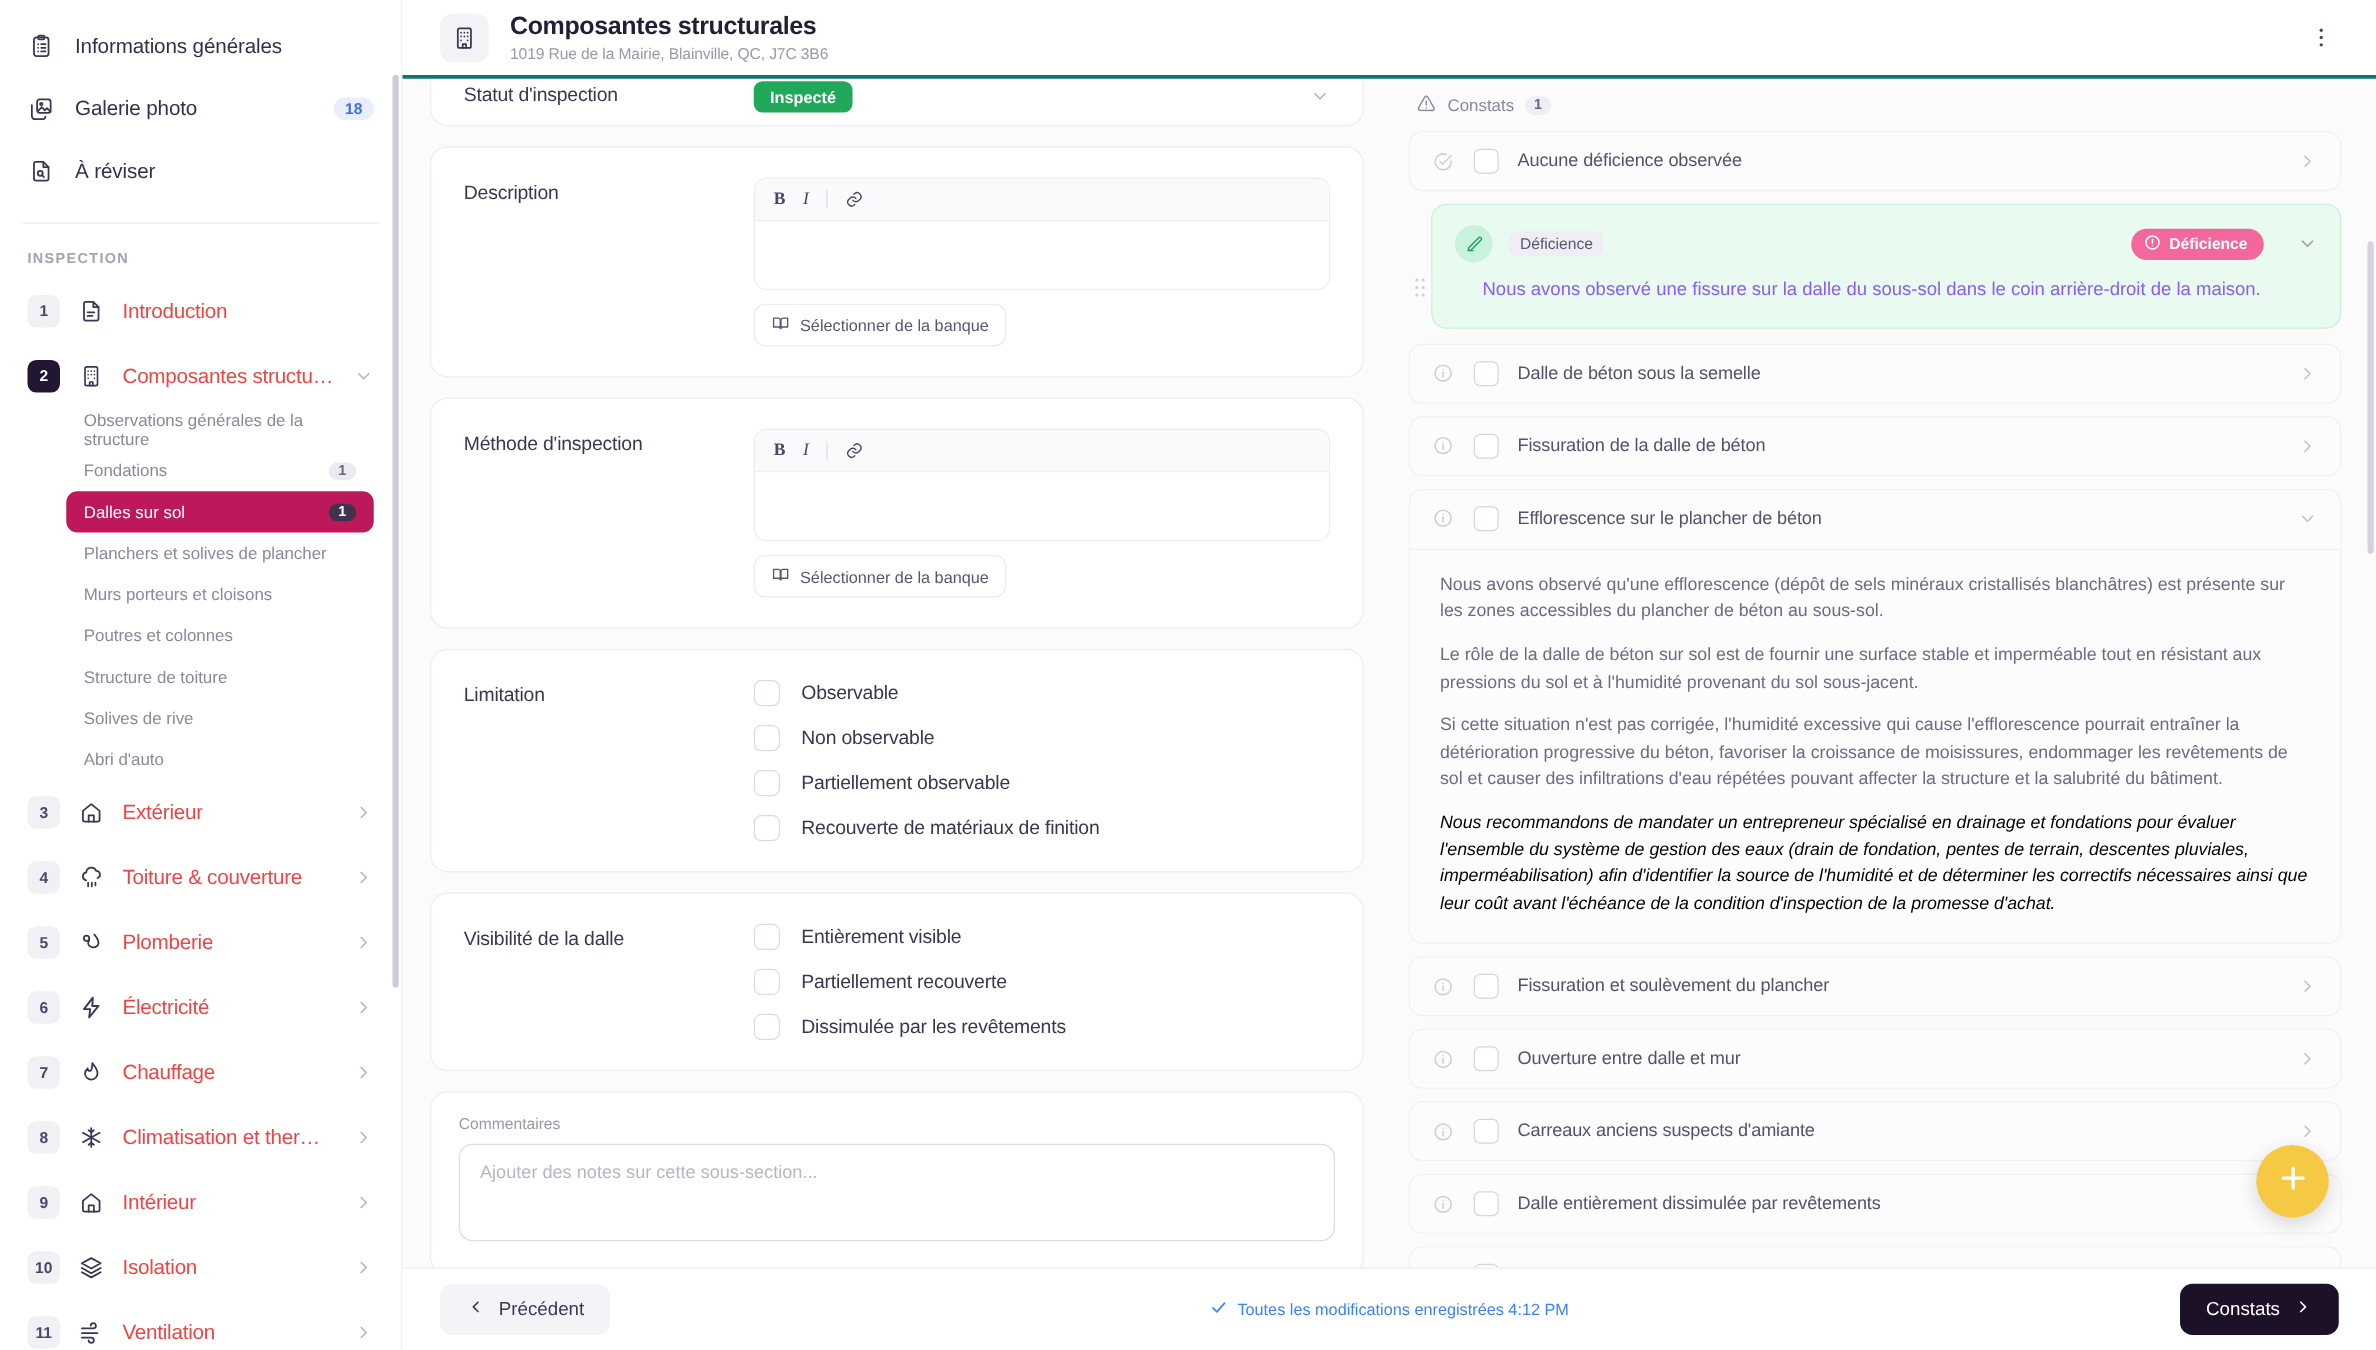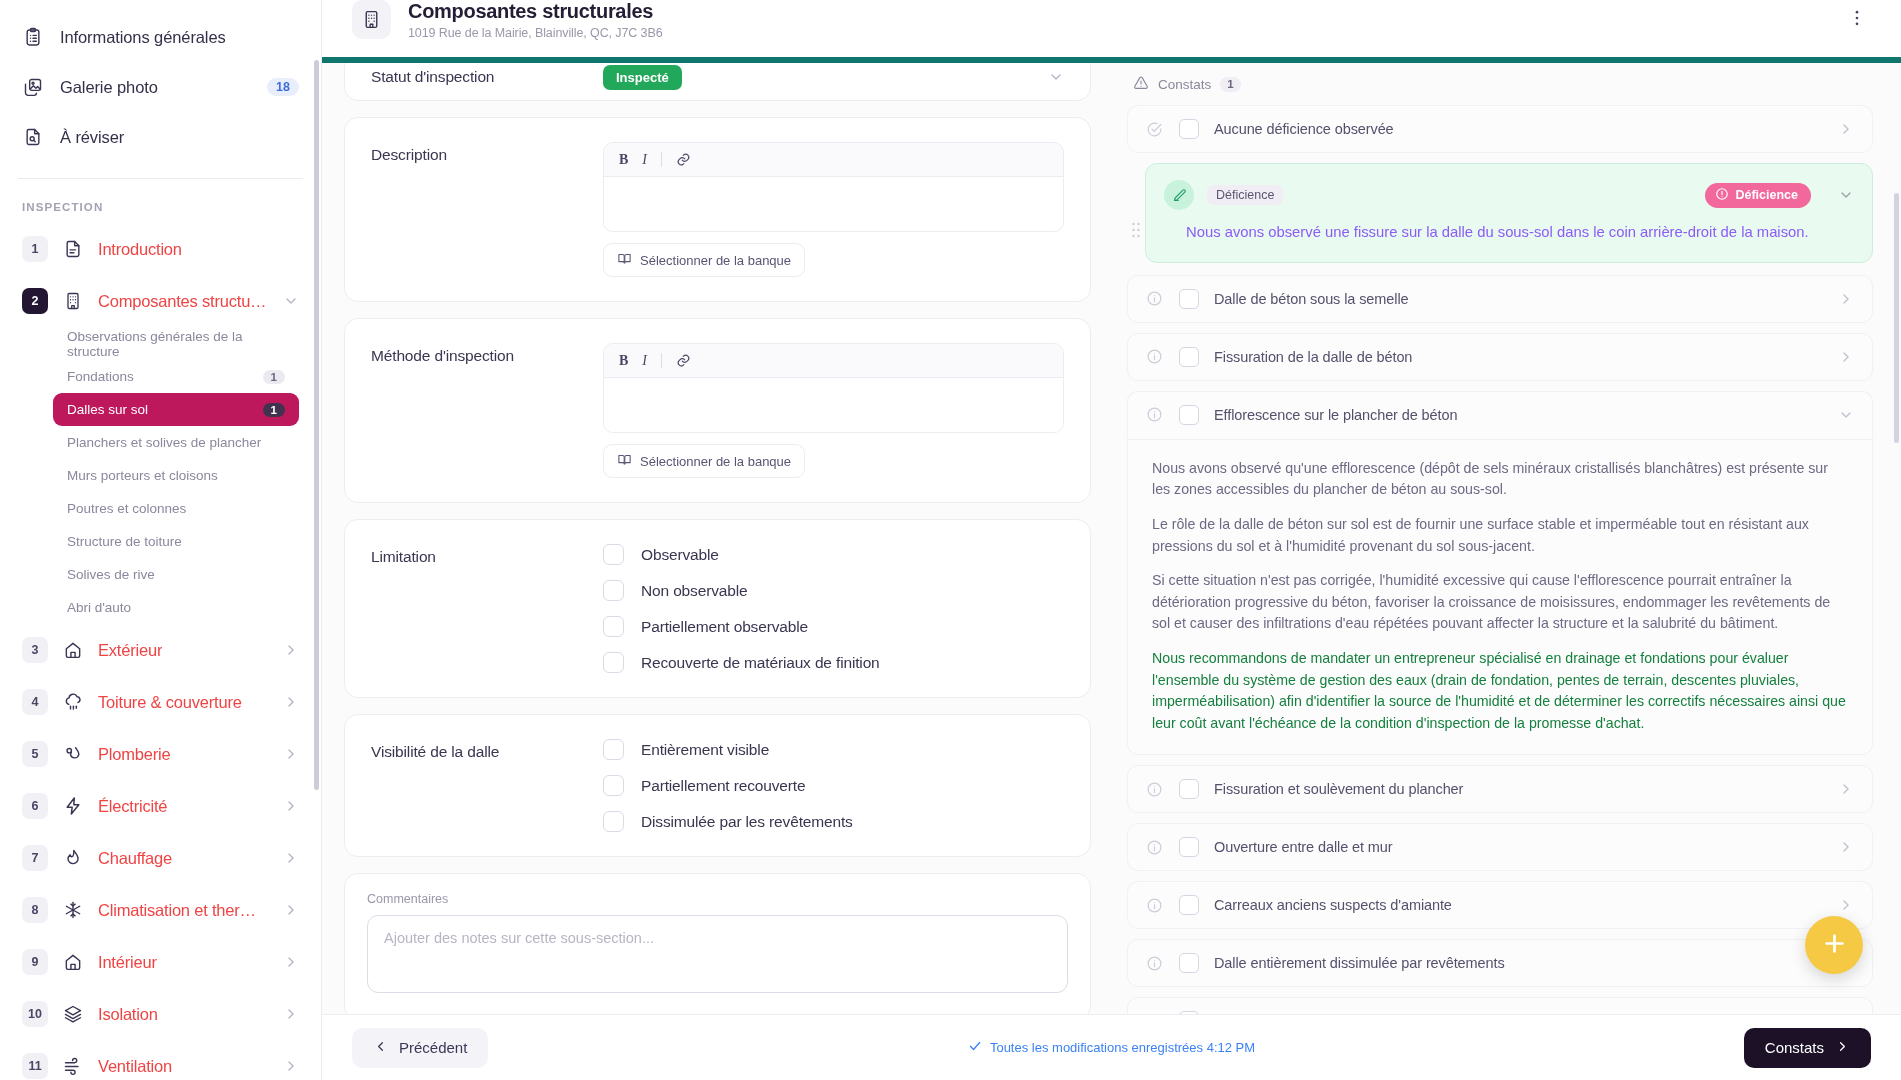--- a/index.html
+++ b/index.html
@@ -76,22 +76,22 @@
     position: absolute; left: 314px; top: 60px;
     width: 5px; height: 730px; border-radius: 3px;
     background: #cfcbd8;
   }
 
   
   .main { flex: 1; position: relative; height: 1080px; background: #fbfbfc; }
 
   .topbar {
     position: absolute; top: 0; left: 0; right: 0; height: 63px;
-    background: #ffffff; border-bottom: 6px solid #0f766e;
-    display: flex; padding: 0 26px 0 30px; z-index: 30;
+    background: #ffffff; border-bottom: 3px solid #0f766e;
+    display: flex; align-items: center; padding: 0 26px 0 30px; z-index: 30;
   }
   .topbar-icon {
     width: 39px; height: 39px; border-radius: 10px; background: #f3f2f6;
     display: flex; align-items: center; justify-content: center; color:#3b3554;
     flex: 0 0 39px;
   }
   .topbar-icon svg { width: 21px; height: 21px; }
   .topbar-text { margin-left: 17px; }
   .topbar-title { font-size: 20px; font-weight: 700; letter-spacing: -0.3px; color: #241d35; }
   .topbar-sub { font-size: 12.5px; color: #9b97aa; margin-top: 3px; letter-spacing: -0.1px; }
@@ -180,21 +180,21 @@
   .f-chev svg { width: 16px; height: 16px; }
 
   .finding-expanded { margin-bottom: 10px; }
   .finding-expanded .finding { margin-bottom: 0; border-bottom-left-radius: 0; border-bottom-right-radius: 0; border-bottom-color: transparent; }
   .fx-body {
     background: #fcfcfd; border: 1px solid #f1f0f4; border-top: 1px solid #f1f0f4;
     border-radius: 0 0 11px 11px; padding: 18px 24px 20px 24px;
   }
   .fx-body p { font-size: 14.2px; line-height: 1.52; color: #6e6984; margin-bottom: 13px; }
   .fx-body p:last-child { margin-bottom: 0; }
-  .fx-body p.italic { color: #15803d; }
+  .fx-body p.italic { font-style: italic; color: #000000; }
 
   .def-wrap { position: relative; display: flex; align-items: center; margin-bottom: 12px; }
   .drag-handle {
     width: 18px; flex: 0 0 18px; color: #cfcbd8; padding-top: 34px;
     display: flex; justify-content: center; cursor: grab;
   }
   .drag-handle svg { width: 12px; height: 18px; }
   .def-card {
     flex: 1; background: #e9faf0; border: 1px solid #cdeedc; border-radius: 12px;
     padding: 16px 18px 18px 18px;

